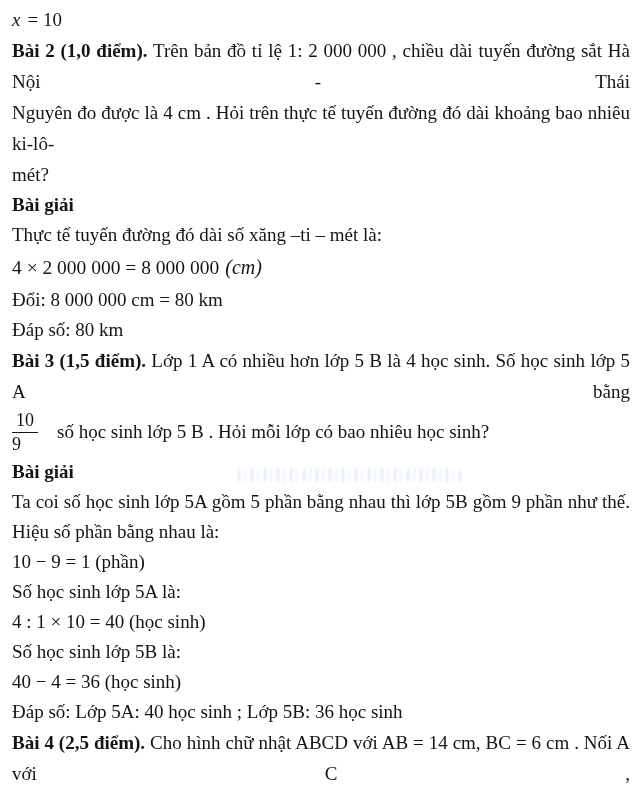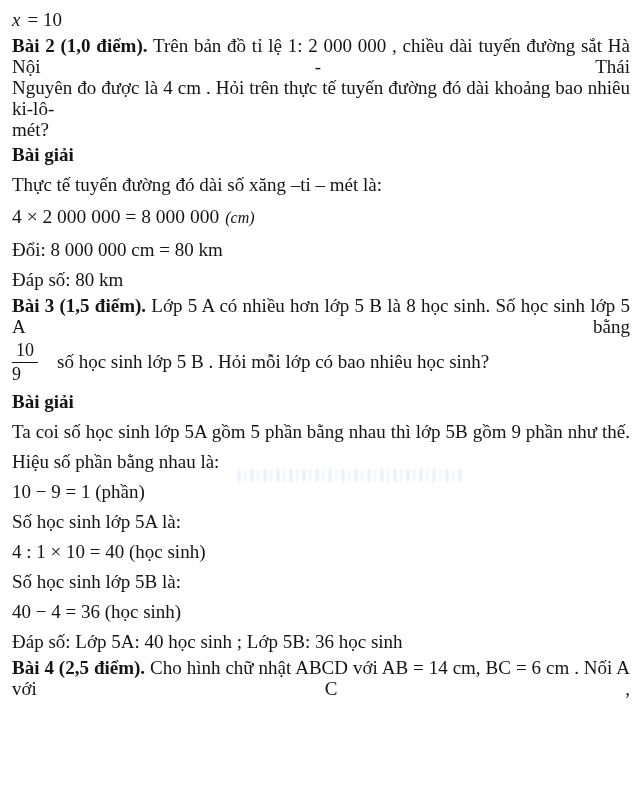--- a/index.html
+++ b/index.html
@@ -9,27 +9,27 @@
     height: 805px;
     box-sizing: border-box;
     padding: 5px 10px 0 12px;
     background: #ffffff;
     color: #141414;
     font-family: "Liberation Serif", "DejaVu Serif", serif;
     font-size: 19px;
     overflow: hidden;
   }
   .row { line-height: 30px; }
-  .row31 { line-height: 21px; }
+  .row31 { line-height: 31px; }
   .jl { text-align: justify; text-align-last: justify; }
   .center { }
   .bold { font-weight: bold; }
   .mathline .var { font-style: italic; margin-right: 7px; }
   .eq-row { line-height: 34px; font-size: 19.5px; }
-  .unit { font-style: italic; margin-left: 6px; font-size: 16px; }
+  .unit { font-style: italic; margin-left: 6px; font-size: 20px; }
   .frac {
     display: inline-flex;
     flex-direction: column;
     align-items: flex-start;
     line-height: 1.12;
     font-size: 18px;
     vertical-align: middle;
   }
   .frac .num { border-bottom: 1.5px solid #141414; padding: 0 4px 1px 4px; }
   .frac .den { padding-top: 1px; }
@@ -76,21 +76,21 @@
   <div class="row center bold">Bài giải</div>
   <div class="row center">Thực tế tuyến đường đó dài số xăng –ti – mét là:</div>
   <div class="eq-row center">
     <span>4 × 2 000 000 = 8 000 000</span><span class="unit">(cm)</span>
   </div>
   <div class="row center">Đổi: 8 000 000 cm = 80 km</div>
   <div class="row center">Đáp số: 80 km</div>
 
   <div class="row31 jl">
     <span class="bold">Bài 3 (1,5 điểm).</span>
-    <span>Lớp 5 A có nhiều hơn lớp 5 B là 8 học sinh. Số học sinh lớp 5 A bằng</span>
+    <span>Lớp 1 A có nhiều hơn lớp 5 B là 4 học sinh. Số học sinh lớp 5 A bằng</span>
   </div>
   <div class="frac-row h50">
     <span class="frac">
       <span class="num">10</span>
       <span class="den">9</span>
     </span>
     <span class="post">số học sinh lớp 5 B . Hỏi mỗi lớp có bao nhiêu học sinh?</span>
   </div>
 
   <div class="row center bold">Bài giải</div>

